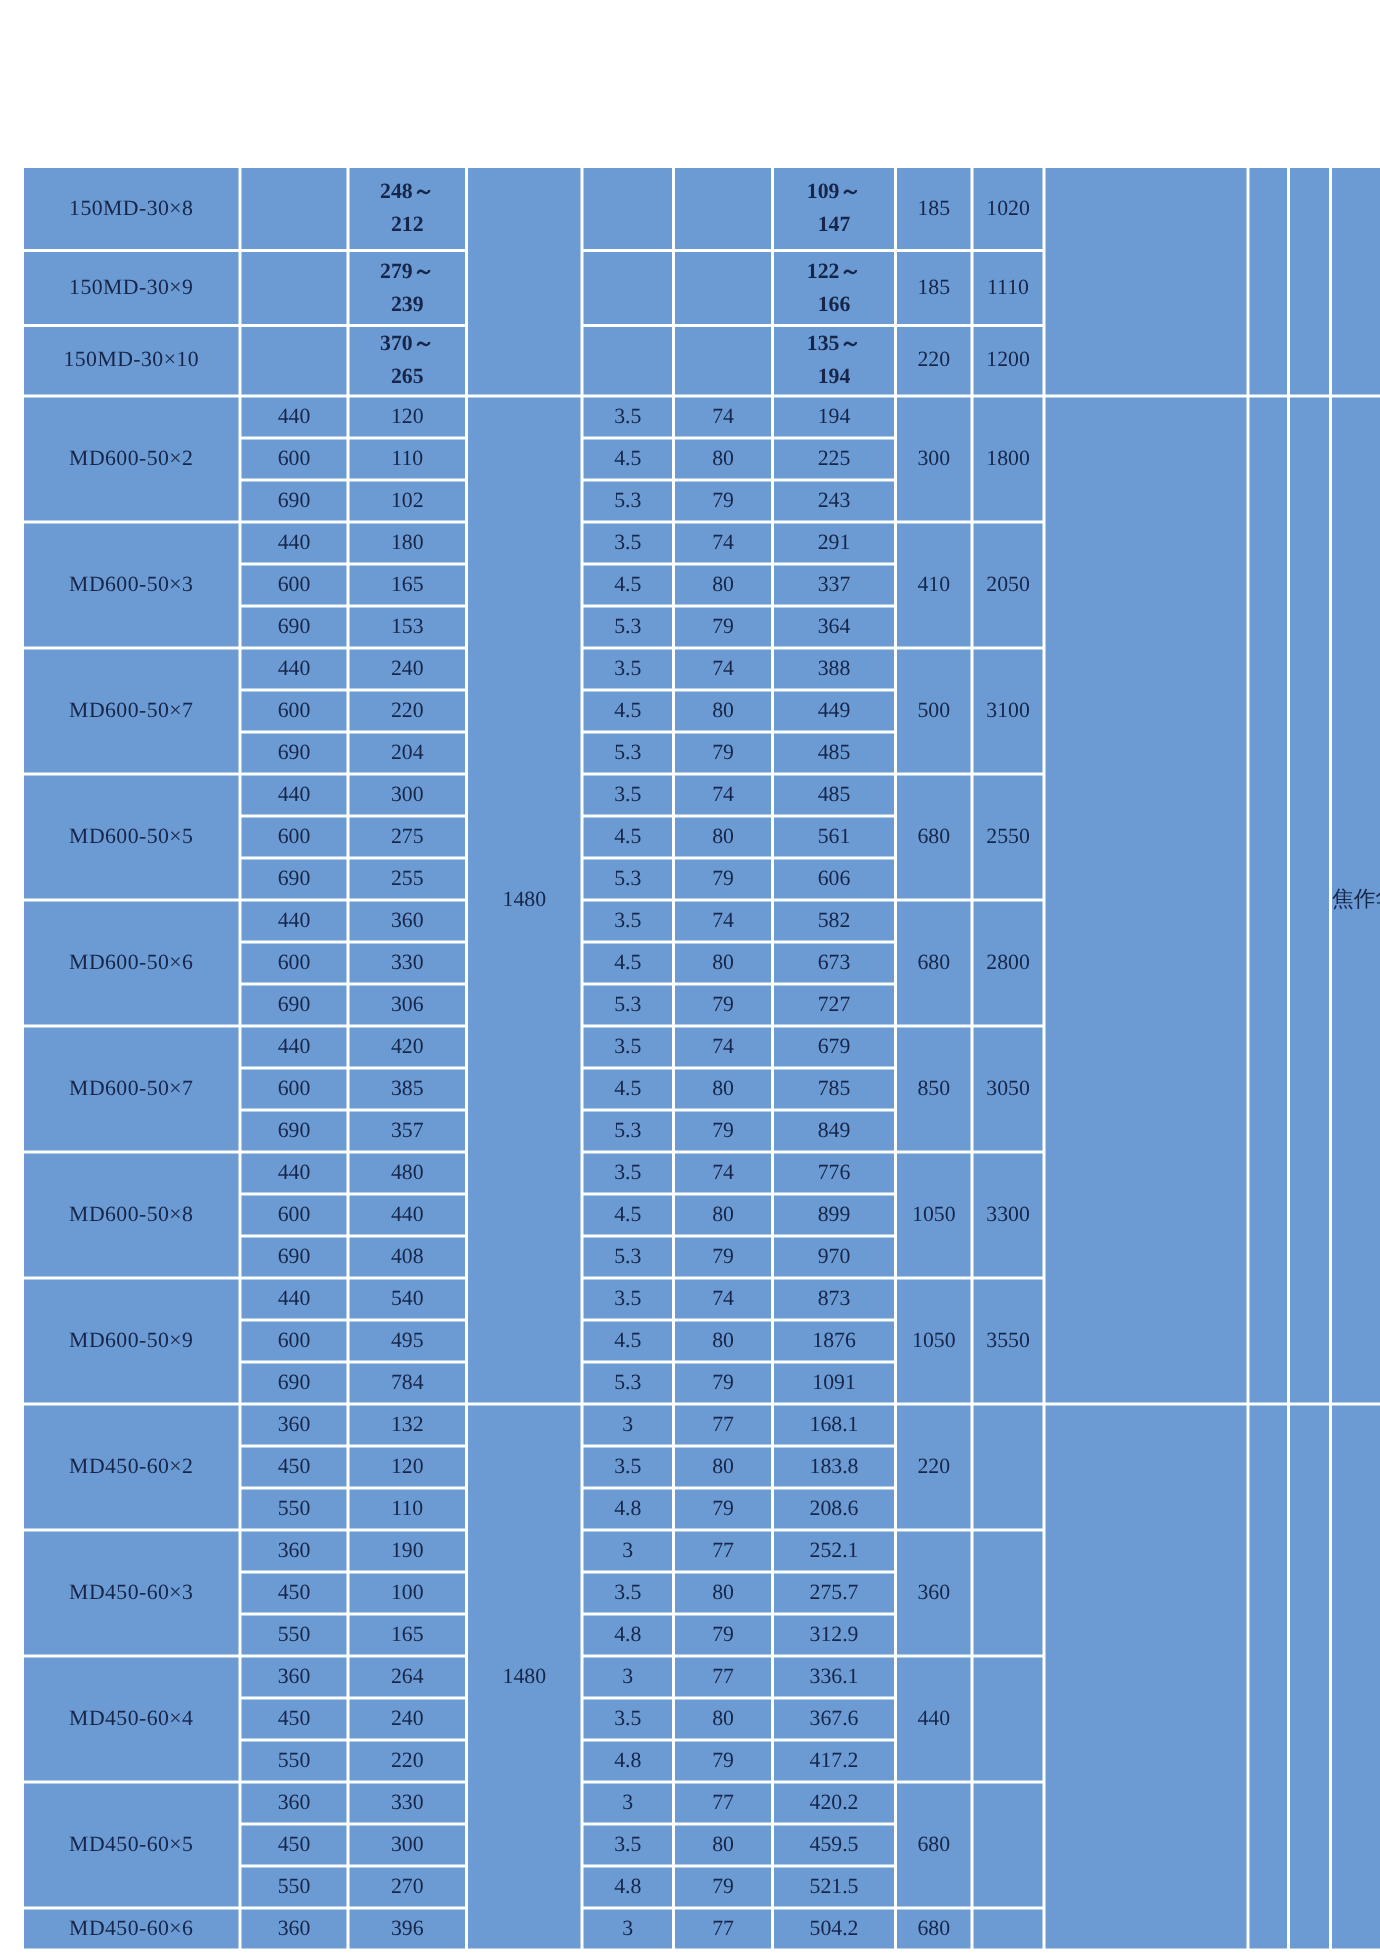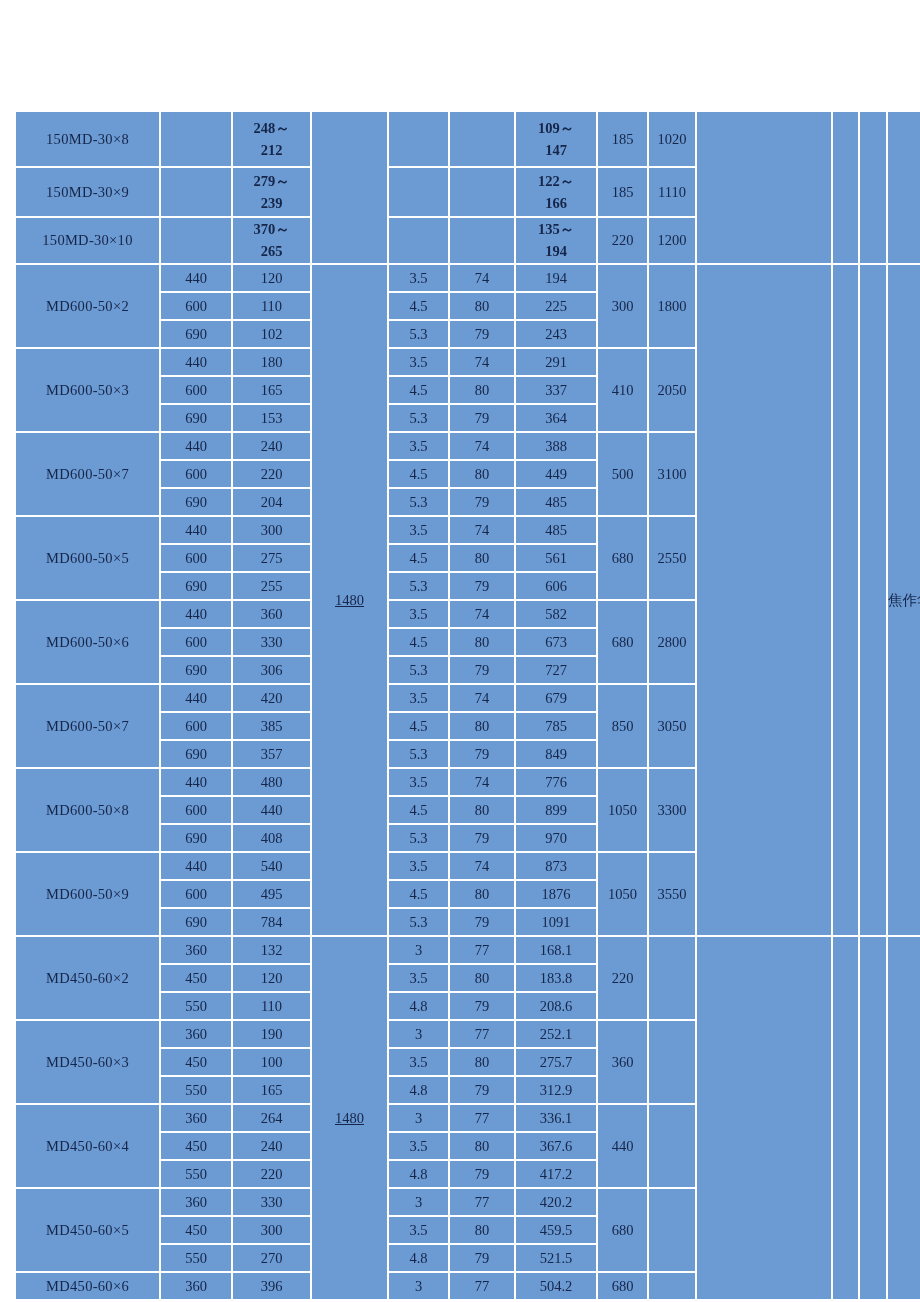--- a/index.html
+++ b/index.html
@@ -39,21 +39,21 @@
   td.vnote{
     white-space:normal;
     text-align:left;
     vertical-align:top;
     font-family:"DejaVu Sans","Liberation Sans",sans-serif;
     font-size:14px;
     line-height:1.32;
     padding:4px 3px 0 4px;
     word-break:break-all;
   }
-  td.rpm{font-size:14.5px;text-decoration:underline;}
+  td.rpm{font-size:14.5px;}
 </style>
 </head>
 <body>
 
 <div id="sheet">
   <table class="spec">
     <colgroup id="cg">
         <col style="width: 143px;">
         <col style="width: 70px;">
         <col style="width: 77px;">

